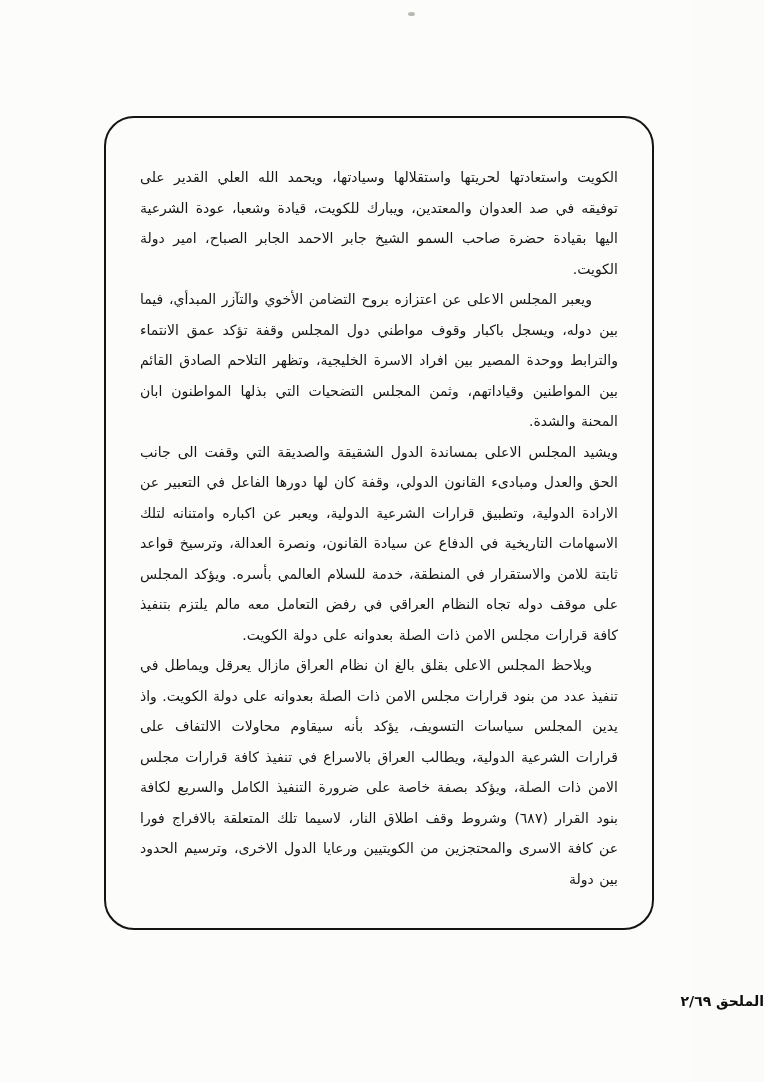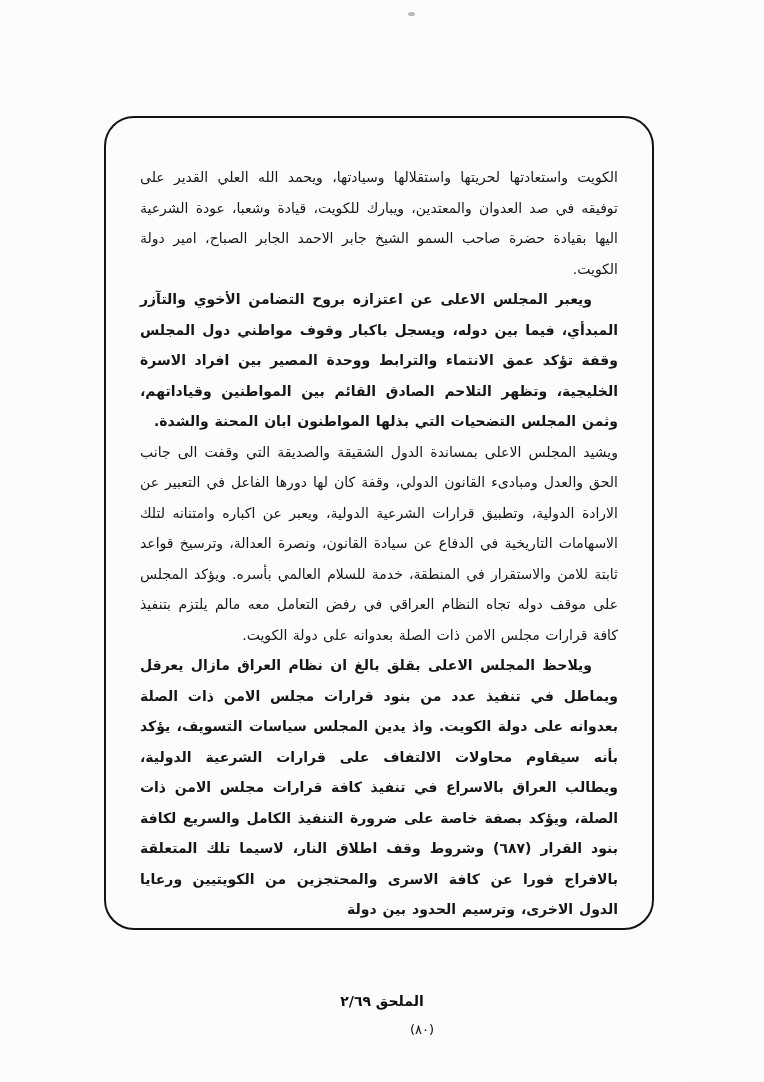--- a/index.html
+++ b/index.html
@@ -52,27 +52,26 @@
     direction: rtl;
     unicode-bidi: embed;
     text-align: justify;
     font-size: 14px;
     line-height: 30.5px;
     color: #161616;
     word-spacing: 1px;
   }
 
   .para { text-indent: 0; }
-  .para.indent { text-indent: 26px; font-weight: bold; }
+  .para.indent { text-indent: 26px; }
 
   .footer {
     position: absolute;
     left: 0;
     width: 764px;
-    text-align: center;
     direction: rtl;
     color: #0e0e0e;
   }
 
   .footer-annex {
     top: 993px;
     font-size: 14px;
     font-weight: bold;
   }
 

